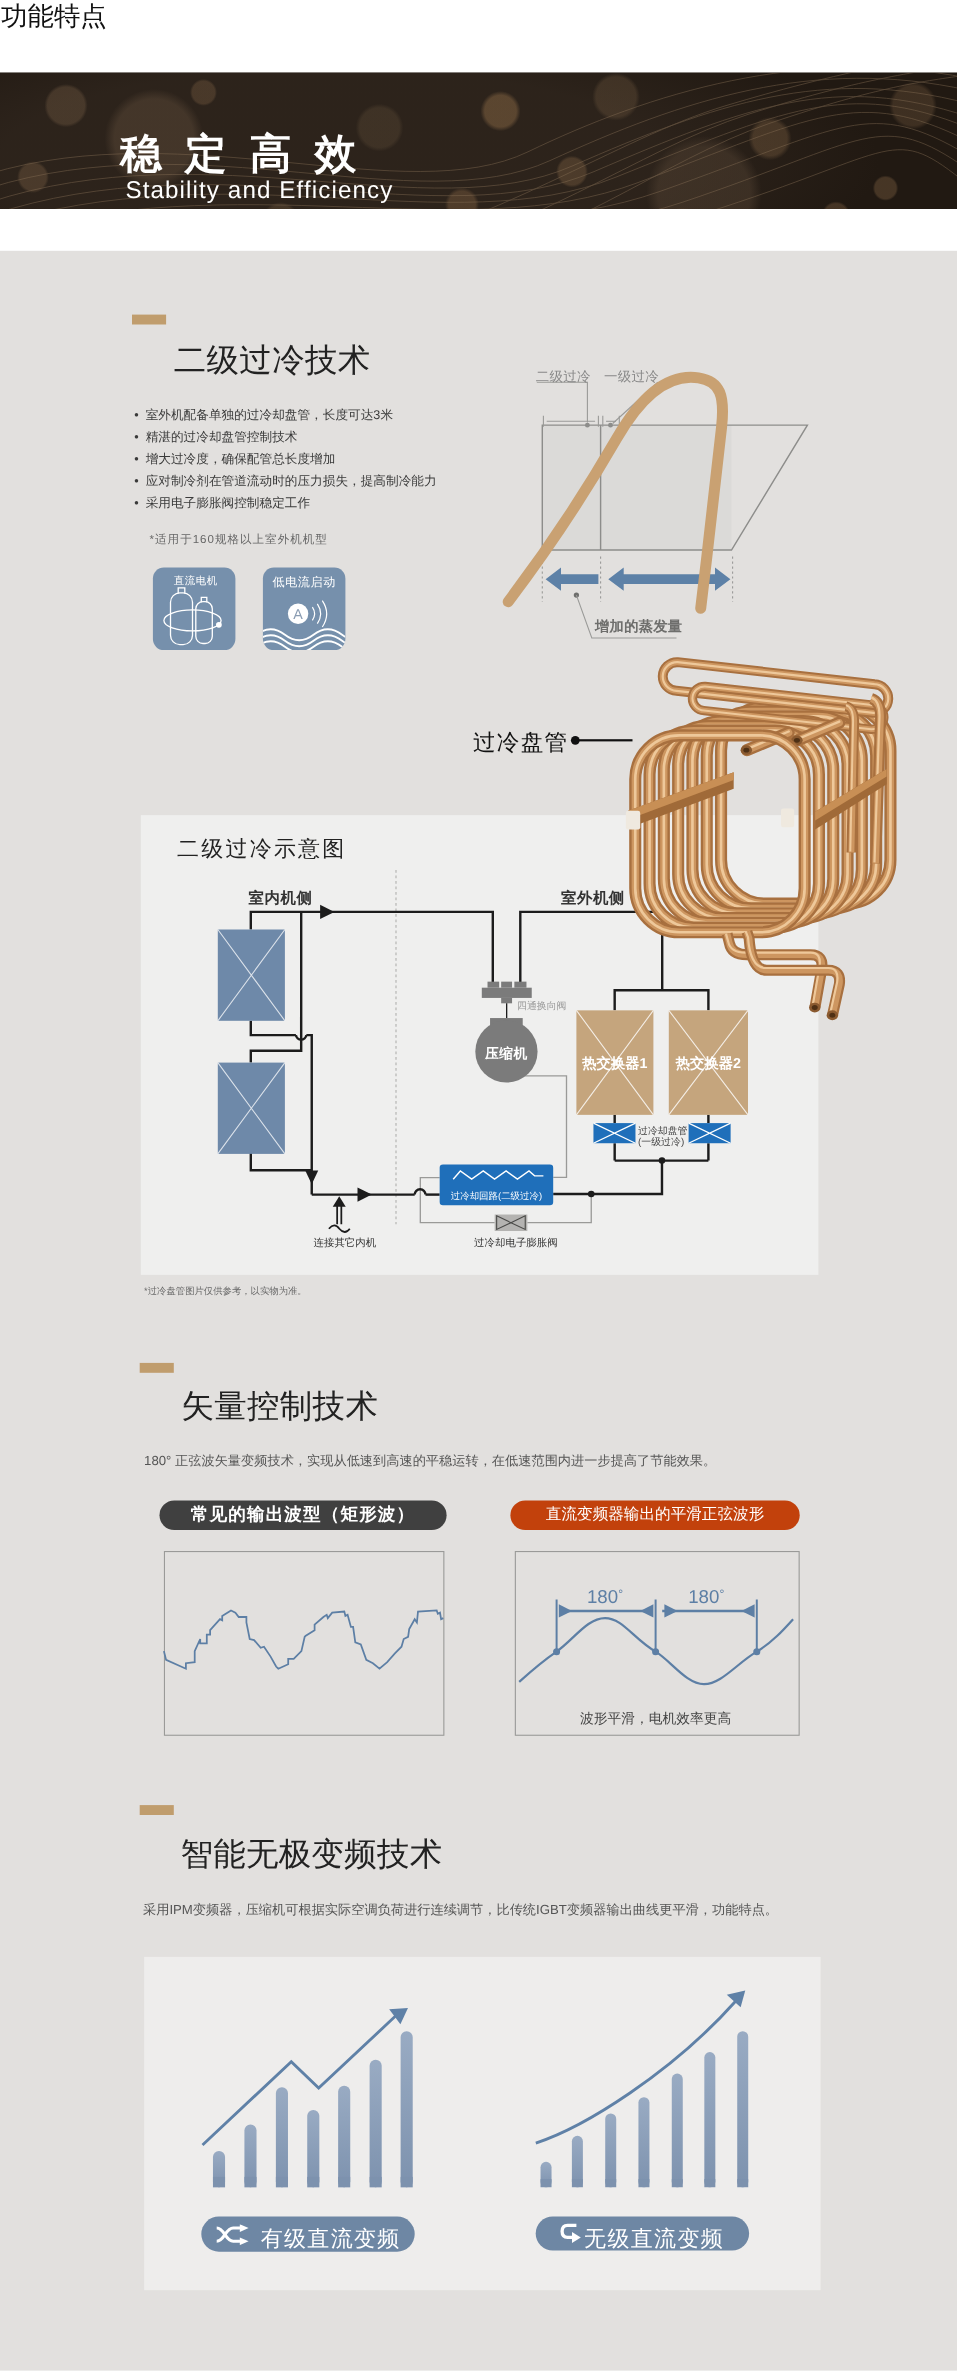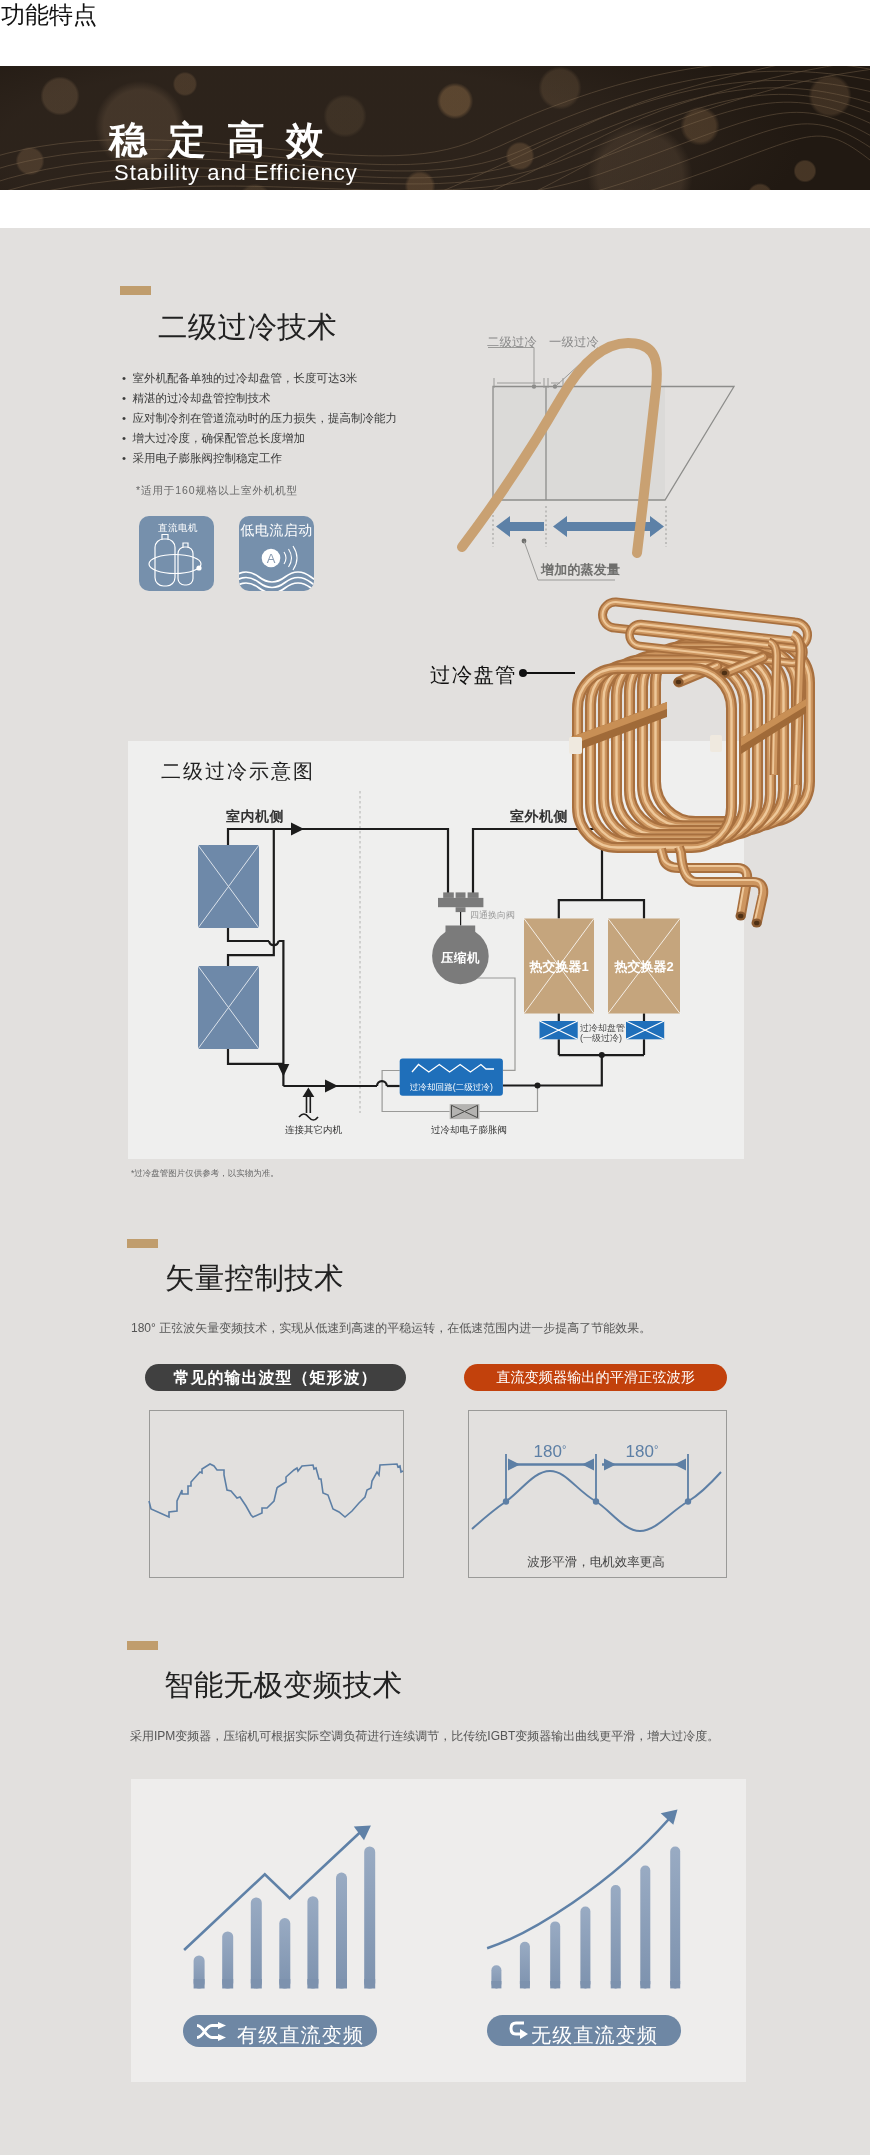--- a/index.html
+++ b/index.html
@@ -59,41 +59,41 @@
   </div>
 
   <div class="abs" style="left:0;top:228px;width:870px;height:1927px;background:#e2e0de;"></div>
 
   <div class="secbar" style="left:120px;top:286px;"></div>
   <div class="sectitle" style="left:122px;top:308px;">二级过冷技术</div>
 
   <div class="abs" id="bullets" style="left:122px;top:368px;width:460px;font-size:11.5px;color:#3a3a3a;line-height:20px;white-space:nowrap;">
     <div>•&nbsp;&nbsp;室外机配备单独的过冷却盘管，长度可达3米</div>
     <div>•&nbsp;&nbsp;精湛的过冷却盘管控制技术</div>
+    <div>•&nbsp;&nbsp;增大过冷度，确保配管总长度增加</div>
     <div>•&nbsp;&nbsp;应对制冷剂在管道流动时的压力损失，提高制冷能力</div>
-    <div>•&nbsp;&nbsp;增大过冷度，确保配管总长度增加</div>
     <div>•&nbsp;&nbsp;采用电子膨胀阀控制稳定工作</div>
   </div>
   <div class="abs" style="left:136px;top:484px;font-size:10.5px;color:#666;letter-spacing:0.9px;">*适用于160规格以上室外机机型</div>
 
   <div class="abs" style="left:139px;top:516px;width:75px;height:75px;background:#7690ac;border-radius:10px;overflow:hidden;">
     <div class="abs" style="left:0;top:6px;width:78px;text-align:center;font-size:9.5px;color:#fff;letter-spacing:0.5px;">直流电机</div>
     <svg class="abs" style="left:0;top:0;" width="75" height="75" viewBox="0 0 75 75">
       <g fill="none" stroke="#fff" stroke-width="1.2">
         <rect x="16" y="23" width="20" height="47" rx="8.5"></rect>
         <path d="M23,23.5 v-5 h6 v5"></path>
         <rect x="39" y="31" width="15" height="38" rx="6.5"></rect>
         <path d="M44,31.5 v-4.5 h5 v4.5"></path>
         <ellipse cx="36" cy="48" rx="26" ry="9.5"></ellipse>
       </g>
       <circle cx="60" cy="52" r="2.6" fill="#fff"></circle>
     </svg>
   </div>
   <div class="abs" style="left:239px;top:516px;width:75px;height:75px;background:#7690ac;border-radius:10px;overflow:hidden;">
-    <div class="abs" style="left:0;top:6px;width:75px;text-align:center;font-size:14px;color:#fff;letter-spacing:0.5px;">低电流启动</div>
+    <div class="abs" style="left:0;top:6px;width:75px;text-align:center;font-size:11px;color:#fff;letter-spacing:0.5px;">低电流启动</div>
     <svg class="abs" style="left:0;top:0;" width="75" height="75" viewBox="0 0 75 75">
       <circle cx="32" cy="42" r="9.3" fill="#fff"></circle>
       <text x="32" y="47" font-size="13" fill="#8a9cb2" text-anchor="middle" font-family="Liberation Sans">A</text>
       <g fill="none" stroke="#fff" stroke-width="1.1">
         <path d="M45,36 q4,6 0,12"></path>
         <path d="M49.5,33 q6,9 0,18"></path>
         <path d="M54,30 q8,12 0,24"></path>
       </g>
       <g fill="none" stroke="#fff" stroke-width="1.7">
         <path d="M-6,61 q 13,-10 26,0 t 26,0 t 26,0 t 26,0"></path>
@@ -353,21 +353,21 @@
       <path d="M464,58.5 L476,64.5 L464,70.5 Z"></path>
       <path d="M546,58.5 L534,64.5 L546,70.5 Z"></path>
     </g>
     <text x="410" y="57" font-size="17" fill="#5d7fa5" text-anchor="middle" font-family="Liberation Sans">180<tspan font-size="11" dy="-4">°</tspan></text>
     <text x="502" y="57" font-size="17" fill="#5d7fa5" text-anchor="middle" font-family="Liberation Sans">180<tspan font-size="11" dy="-4">°</tspan></text>
     <text x="456" y="166" font-size="12.5" fill="#444" text-anchor="middle" font-family="Liberation Sans">波形平滑，电机效率更高</text>
   </svg>
 
   <div class="secbar" style="left:127px;top:1641px;"></div>
   <div class="sectitle" style="left:128px;top:1666px;">智能无极变频技术</div>
-  <div class="abs body-text" style="left:130px;top:1728px;font-size:12px;color:#555;">采用IPM变频器，压缩机可根据实际空调负荷进行连续调节，比传统IGBT变频器输出曲线更平滑，增大过冷度。</div>
+  <div class="abs body-text" style="left:130px;top:1728px;font-size:12px;color:#555;">采用IPM变频器，压缩机可根据实际空调负荷进行连续调节，比传统IGBT变频器输出曲线更平滑，功能特点。</div>
 
   <div class="abs" style="left:131px;top:1779px;width:615px;height:303px;background:#eeedec;"></div>
   <svg class="abs" style="left:131px;top:1779px;" width="615" height="303" viewBox="0 0 615 303">
     <defs>
       <linearGradient id="barg" x1="0" y1="0" x2="0" y2="1">
         <stop offset="0" stop-color="#99abc3"></stop>
         <stop offset="1" stop-color="#7d92ae"></stop>
       </linearGradient>
     </defs>
     <g fill="url(#barg)">

